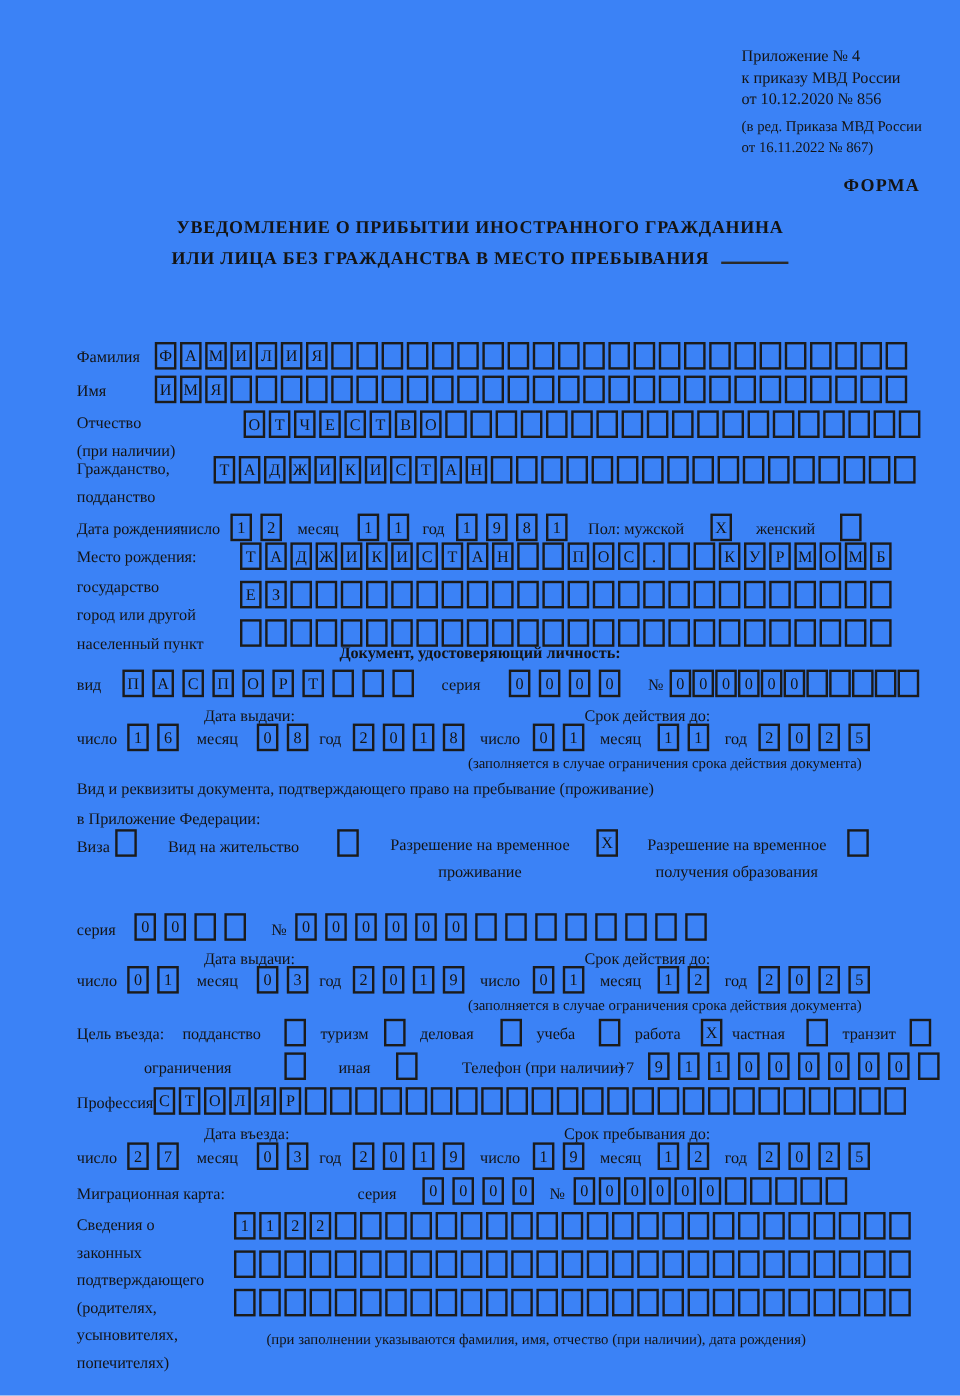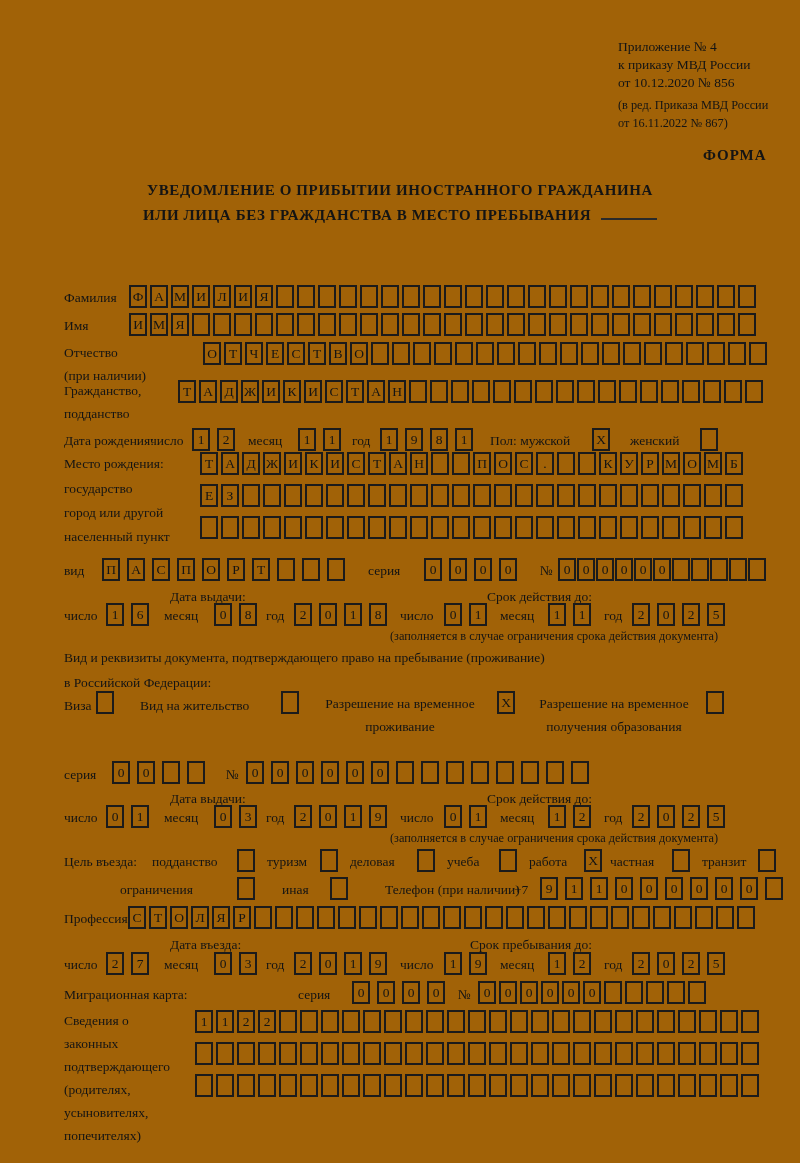--- a/index.html
+++ b/index.html
@@ -1,16 +1,16 @@
 <!DOCTYPE html>
 <html><head>
 <meta charset="utf-8">
 <style>
   html,body{margin:0;padding:0;background:#e9e9e9;}
-  .page{position:relative;width:800px;height:1163px;background:#a16207;margin:0 auto;
+  .page{position:relative;width:800px;height:1163px;background:#3b82f6;margin:0 auto;
         font-family:"Liberation Serif","DejaVu Serif",serif;color:#141414;overflow:hidden;}
   .abs{position:absolute;}
   .lbl{font-size:13.5px;line-height:18px;white-space:nowrap;}
   .sm{font-size:12.3px;}
   .b{font-weight:bold;}
   .center{left:0;width:800px;text-align:center;}
   .cells{display:flex;}
   .cell{width:14px;height:19px;border:2px solid #1b1b1b;margin-right:3px;flex:0 0 auto;
         display:flex;align-items:center;justify-content:center;font-size:13.5px;line-height:1;}
   .cells.sp .cell{margin-right:7px;}
@@ -281,20 +281,21 @@
       <div class="cell"></div>
       <div class="cell"></div>
       <div class="cell"></div>
       <div class="cell"></div>
       <div class="cell"></div>
       <div class="cell"></div>
       <div class="cell"></div>
       <div class="cell"></div>
     </div>
 
+  <div class="abs center b" style="top:536px;font-size:13.5px">Документ, удостоверяющий личность:</div>
   <span class="abs lbl" style="left:64px;top:562px">вид</span>
   <div class="abs cells sp" style="left:102px;top:558px">
       <div class="cell">П</div>
       <div class="cell">А</div>
       <div class="cell">С</div>
       <div class="cell">П</div>
       <div class="cell">О</div>
       <div class="cell">Р</div>
       <div class="cell">Т</div>
       <div class="cell"></div>
@@ -355,21 +356,21 @@
   <span class="abs lbl" style="left:604px;top:607px">год</span>
   <div class="abs cells sp" style="left:632px;top:603px">
       <div class="cell">2</div>
       <div class="cell">0</div>
       <div class="cell">2</div>
       <div class="cell">5</div>
     </div>
   <div class="abs lbl sm" style="left:390px;top:627px">(заполняется в случае ограничения срока действия документа)</div>
 
   <div class="abs lbl" style="left:64px;top:649px">Вид и реквизиты документа, подтверждающего право на пребывание (проживание)</div>
-  <div class="abs lbl" style="left:64px;top:674px">в Российской Федерации:</div>
+  <div class="abs lbl" style="left:64px;top:674px">в Приложение Федерации:</div>
 
   <span class="abs lbl" style="left:64px;top:697px">Виза</span>
   <div class="abs cells" style="left:96px;top:691px">
       <div class="cell"></div>
     </div>
   <span class="abs lbl" style="left:140px;top:697px">Вид на жительство</span>
   <div class="abs cells" style="left:281px;top:691px">
       <div class="cell"></div>
     </div>
   <div class="abs cap" style="left:308px;top:692px;width:184px">
@@ -683,14 +684,15 @@
       <div class="cell"></div>
       <div class="cell"></div>
       <div class="cell"></div>
       <div class="cell"></div>
       <div class="cell"></div>
       <div class="cell"></div>
       <div class="cell"></div>
       <div class="cell"></div>
       <div class="cell"></div>
     </div>
+  <div class="abs lbl sm" style="left:222px;top:1107px">(при заполнении указываются фамилия, имя, отчество (при наличии), дата рождения)</div>
 
 </div>
 
 </body></html>

